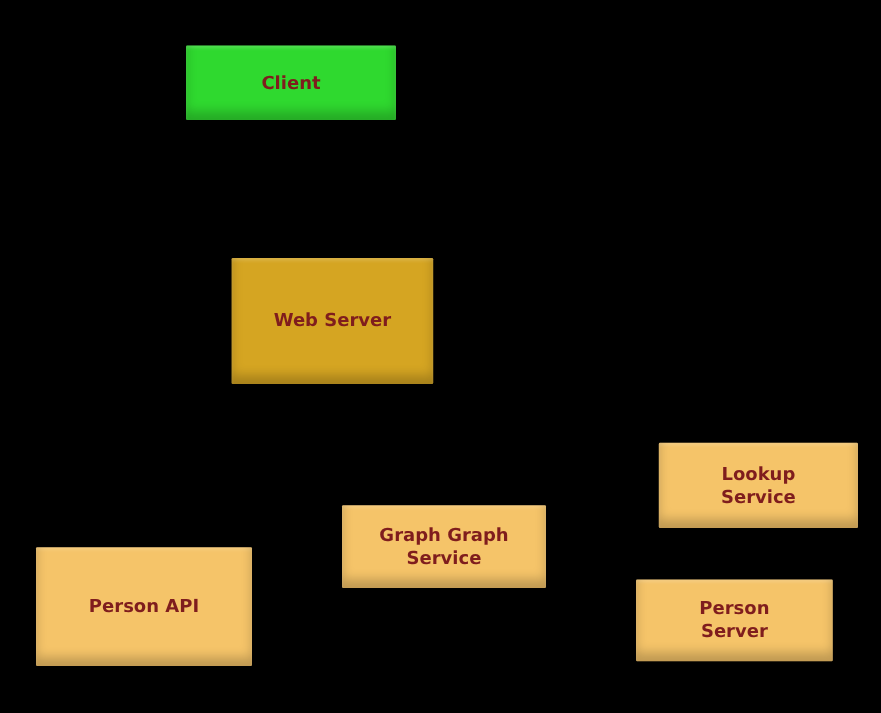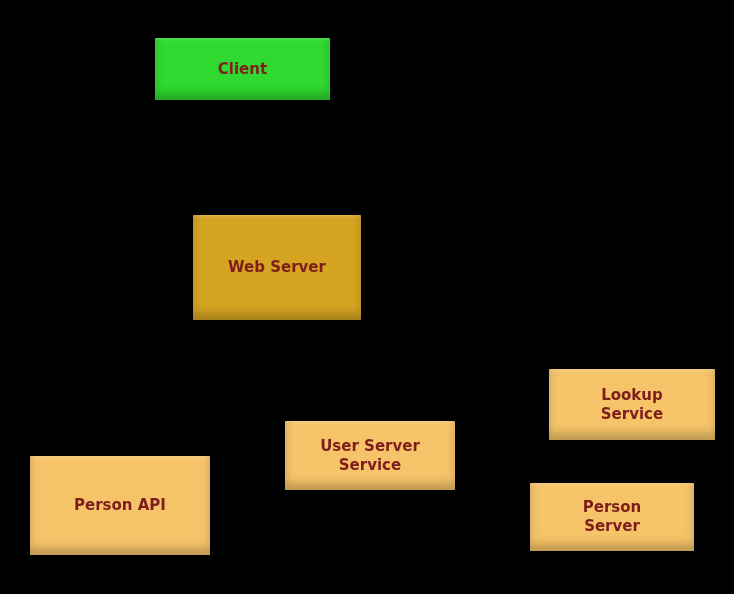--- a/index.html
+++ b/index.html
@@ -51,21 +51,21 @@
   <div class="node node-web-server" style="background-color: rgb(213, 165, 34); margin-left: 33px;">
     <span>Web Server</span>
   </div>
 
   <div class="node node-lookup" style="background-color: rgb(245, 196, 105);">
     <span>Lookup
 Service</span>
   </div>
 
   <div class="node node-user-graph" style="background-color: rgb(245, 196, 105);">
-    <span>User Server
+    <span>Graph Graph
 Service</span>
   </div>
 
   <div class="node node-search-api" style="background-color: rgb(245, 196, 105);">
     <span>Person API</span>
   </div>
 
   <div class="node node-person-server" style="background-color: rgb(245, 196, 105);">
     <span>Person
 Server</span>

